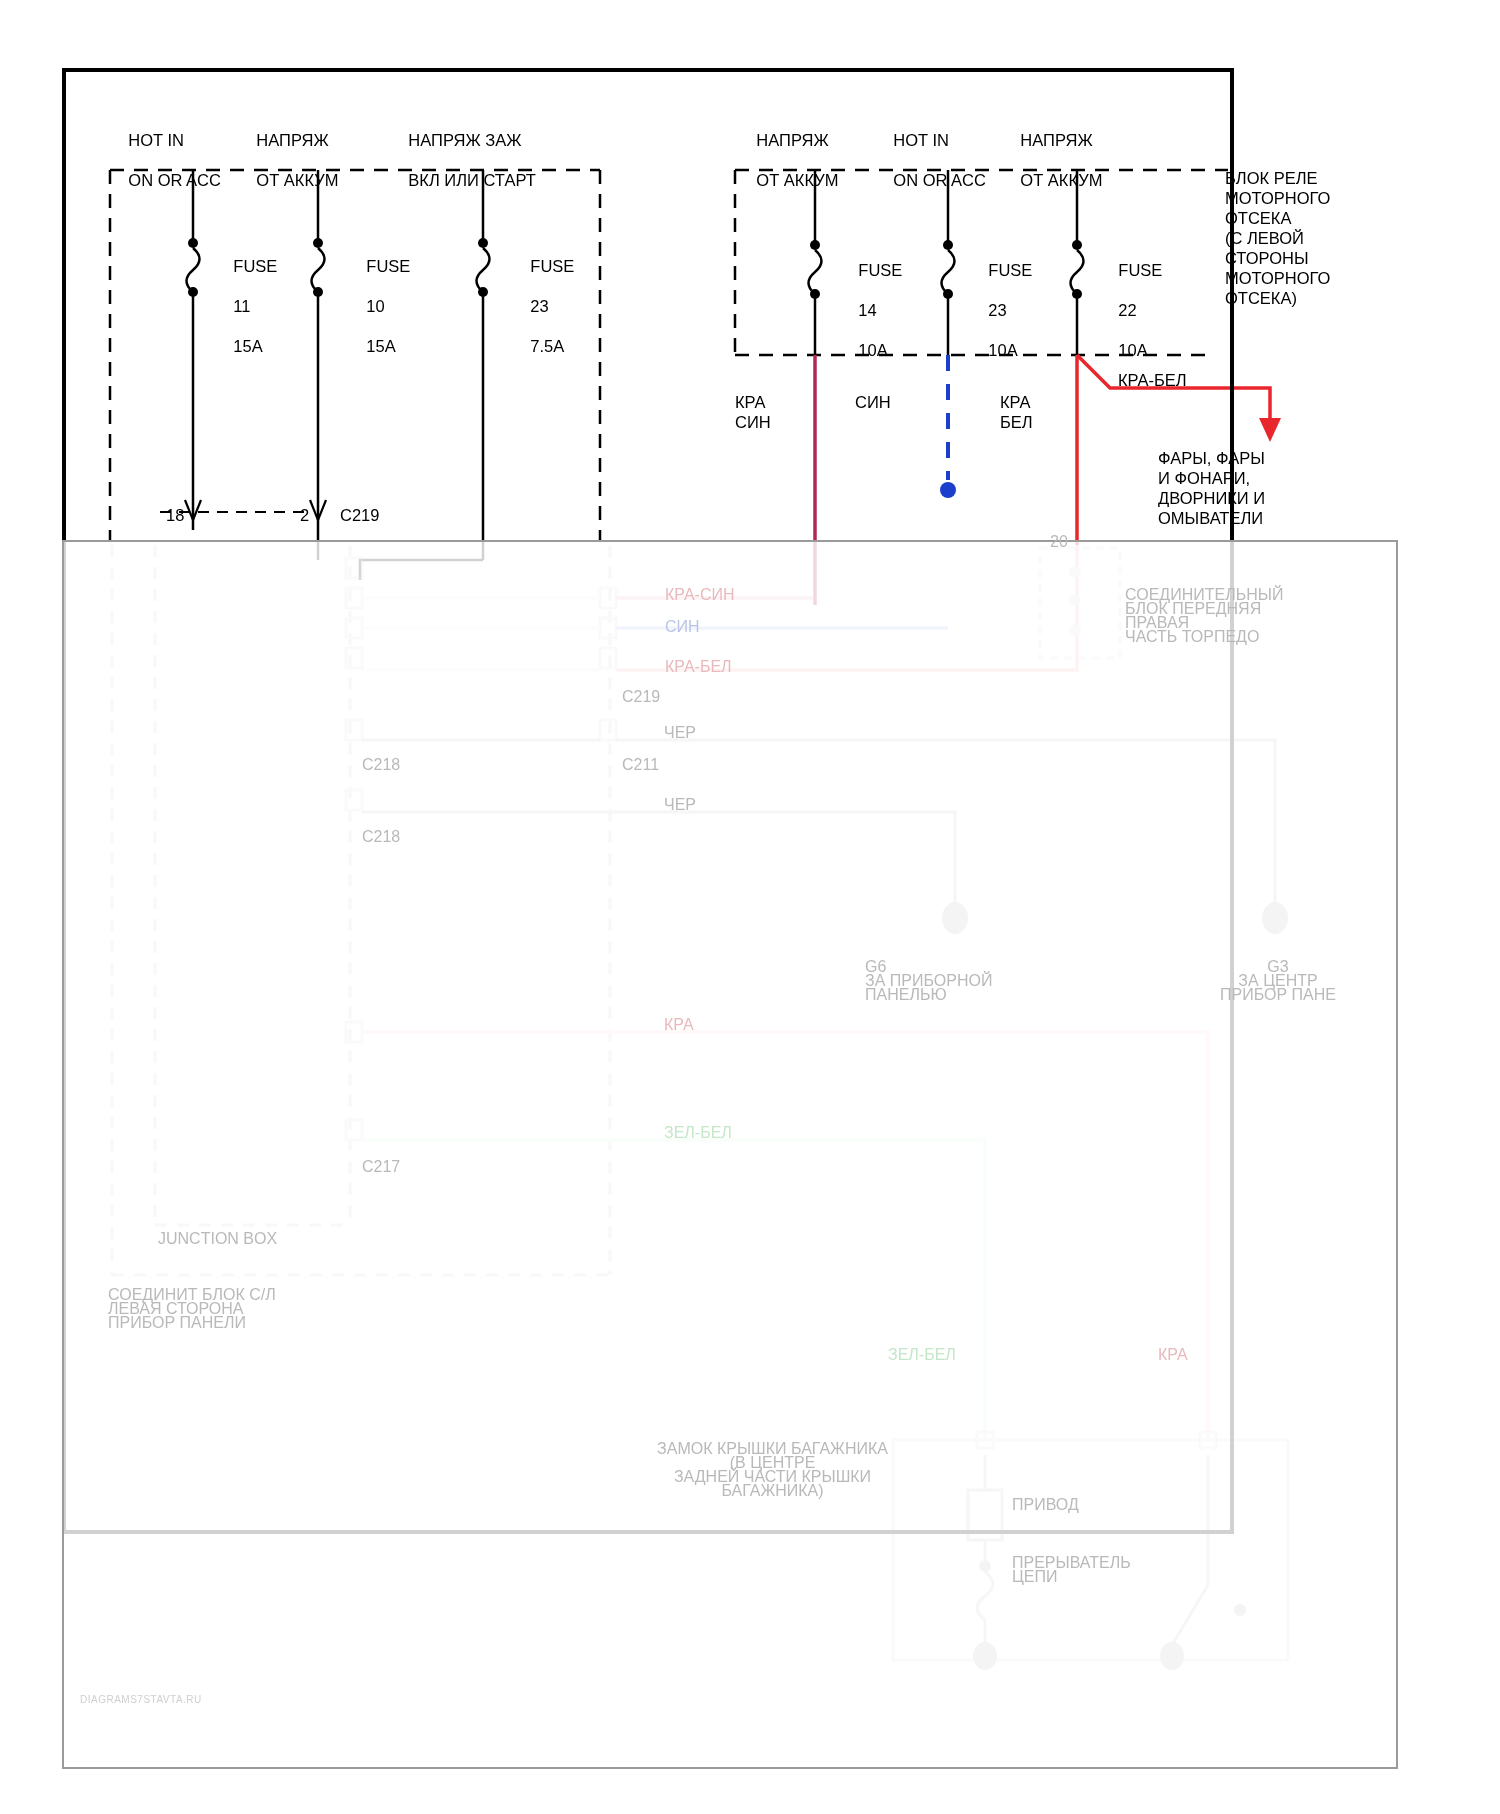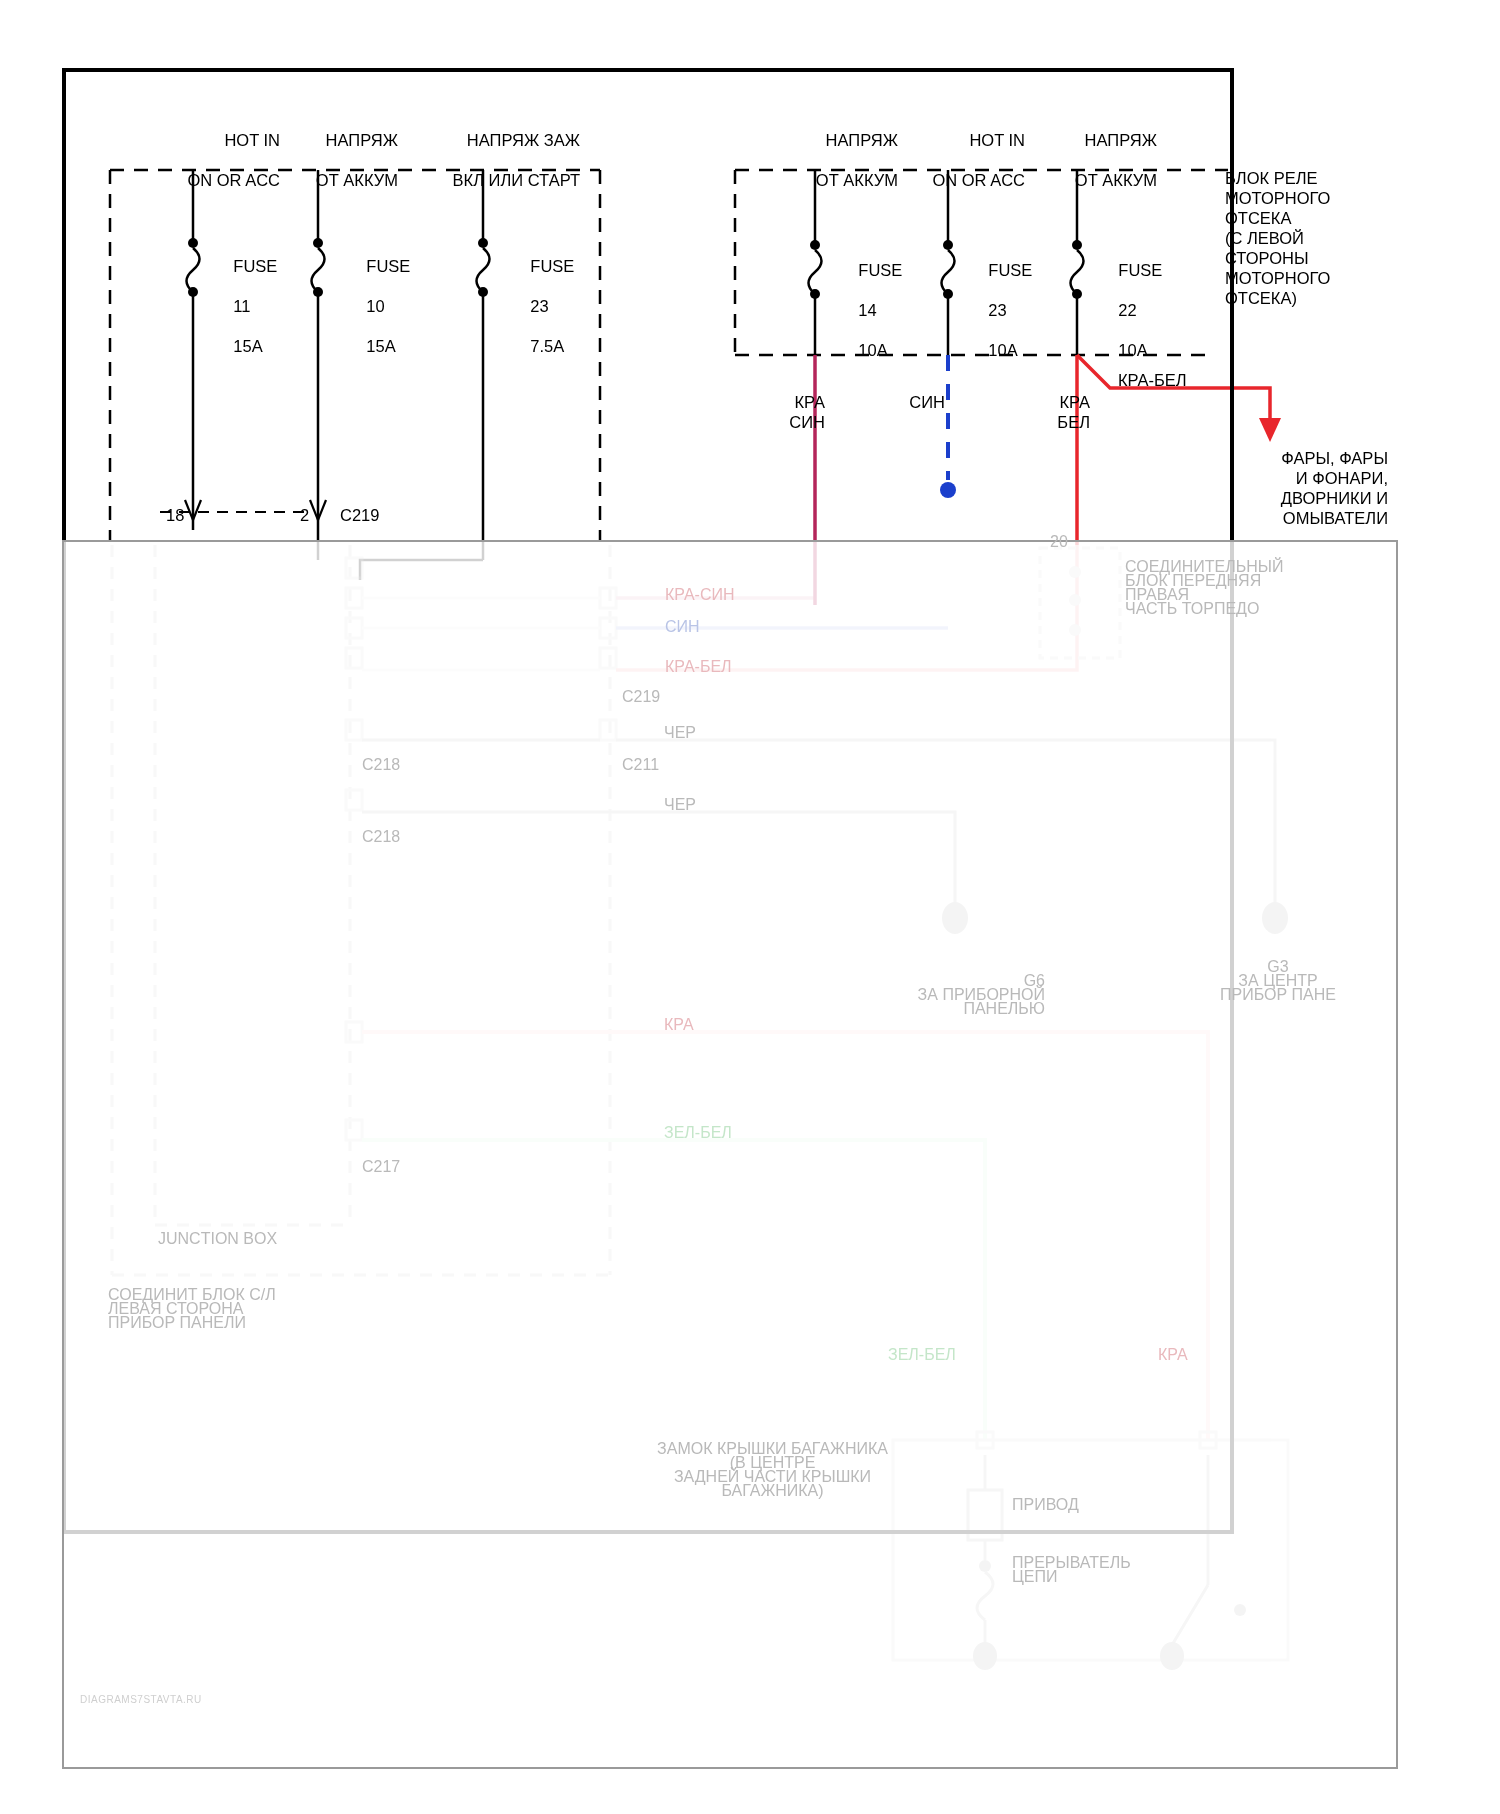--- a/index.html
+++ b/index.html
@@ -39,21 +39,21 @@
     box-sizing: border-box;
     pointer-events: none;
   }
   .lbl {
     position: absolute;
     font-size: 16.5px;
     line-height: 20px;
     color: #000000;
     white-space: pre;
   }
-  .lbl.center { text-align: right; }
+  .lbl.center { text-align: left; }
   .faded-lbl {
     position: absolute;
     font-size: 16px;
     line-height: 14px;
     color: #b9b9b9;
     white-space: pre;
   }
   .faded-lbl.red { color: #e9b9bd; }
   svg.layer {
     position: absolute;
@@ -302,27 +302,27 @@
   <div class="faded-lbl" style="left:622px; top:758px;">C211</div>
   <div class="faded-lbl" style="left:362px; top:758px;">C218</div>
   <div class="faded-lbl" style="left:362px; top:830px;">C218</div>
   <div class="faded-lbl" style="left:362px; top:1160px;">C217</div>
   <div class="faded-lbl" style="left:664px; top:726px;">ЧЕР</div>
   <div class="faded-lbl" style="left:664px; top:798px;">ЧЕР</div>
   <div class="faded-lbl red" style="left:664px; top:1018px;">КРА</div>
   <div class="faded-lbl" style="left:664px; top:1126px; color:#c4e6c9;">ЗЕЛ-БЕЛ</div>
   <div class="faded-lbl" style="left:888px; top:1348px; color:#c4e6c9;">ЗЕЛ-БЕЛ</div>
   <div class="faded-lbl red" style="left:1158px; top:1348px;">КРА</div>
-  <div class="faded-lbl" style="left:865px; top:960px; width:180px; text-align:right;margin-top:14px;">G6
+  <div class="faded-lbl" style="left:865px; top:960px; width:180px; text-align:left;">G6
 ЗА ПРИБОРНОЙ
 ПАНЕЛЬЮ</div>
   <div class="faded-lbl" style="left:1188px; top:960px; width:180px; text-align:center;">G3
 ЗА ЦЕНТР
 ПРИБОР ПАНЕ</div>
-  <div class="faded-lbl" style="left:1125px; top:560px; width:190px;">СОЕДИНИТЕЛЬНЫЙ
+  <div class="faded-lbl" style="left:1125px; top:588px; width:190px;">СОЕДИНИТЕЛЬНЫЙ
 БЛОК ПЕРЕДНЯЯ
 ПРАВАЯ
 ЧАСТЬ ТОРПЕДО</div>
   <div class="faded-lbl" style="left:158px; top:1232px;text-align:center;">JUNCTION BOX</div>
   <div class="faded-lbl" style="left:108px; top:1288px; width:230px;">СОЕДИНИТ БЛОК С/Л
 ЛЕВАЯ СТОРОНА
 ПРИБОР ПАНЕЛИ</div>
   <div class="faded-lbl" style="left:1012px; top:1498px;">ПРИВОД</div>
   <div class="faded-lbl" style="left:1012px; top:1556px; width:160px;">ПРЕРЫВАТЕЛЬ
 ЦЕПИ</div>

